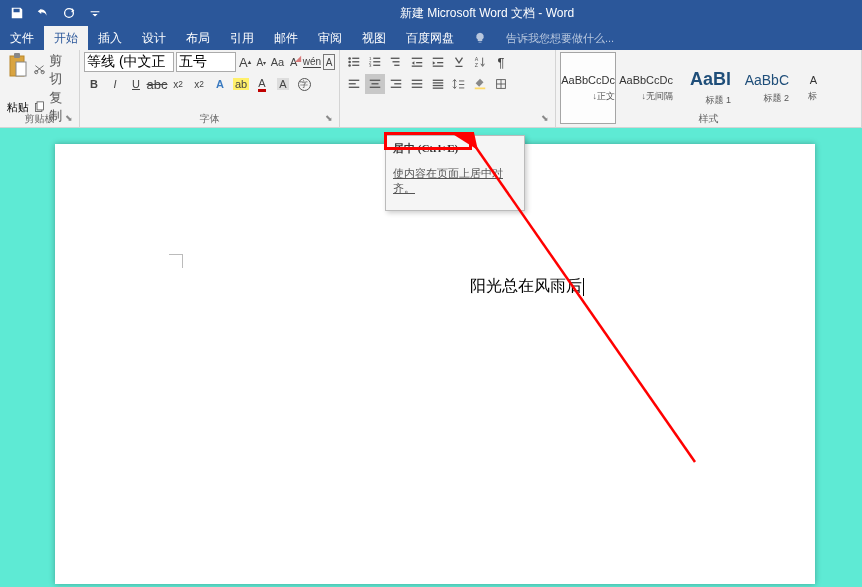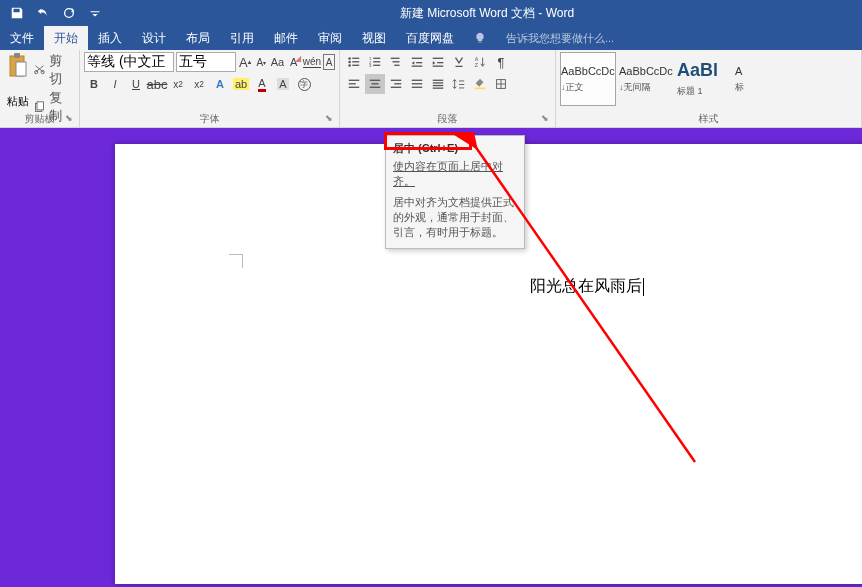--- a/index.html
+++ b/index.html
@@ -15,55 +15,55 @@
 .tab { padding: 4px 10px; color: white; cursor: pointer; }
 .tab.active { background: #f3f3f3; color: #2b579a; }
 .tell-me { color: #b8c7de; font-size: 11px; padding: 4px 10px; display: flex; align-items: center; gap: 20px; }
 
 .ribbon { background: #f3f3f3; height: 78px; display: flex; border-bottom: 1px solid #d4d4d4; }
 .group { border-right: 1px solid #d4d4d4; padding: 2px 4px 0 4px; display: flex; flex-direction: column; position: relative; }
 .group-label { position: absolute; bottom: 1px; left: 0; right: 0; text-align: center; font-size: 10px; color: #666; }
 .group-content { flex: 1; display: flex; align-items: flex-start; gap: 2px; }
 
 .clipboard { width: 80px; }
-.clipboard .paste-big { display: flex; flex-direction: column; align-items: center; width: 36px; gap: 14px; }
+.clipboard .paste-big { display: flex; flex-direction: column; align-items: center; width: 36px; gap: 20px; }
 .clipboard .paste-big svg { width: 24px; height: 28px; }
 .clipboard .small-btns { display: flex; flex-direction: column; gap: 1px; font-size: 13px; color: #555; }
 .clipboard .small-btns div { display: flex; align-items: center; gap: 3px; }
 .clipboard .small-btns svg { width: 13px; height: 13px; }
 
 .font-group { width: 260px; }
 .font-row1 { display: flex; gap: 2px; align-items: center; margin-bottom: 2px; }
 .font-select { border: 1px solid #ababab; background: white; font-size: 14px; padding: 1px 2px; height: 20px; }
 .font-select.name { width: 90px; }
 .font-select.size { width: 60px; }
 .rb-btn { width: 20px; height: 20px; display: flex; align-items: center; justify-content: center; cursor: pointer; font-size: 11px; color: #444; }
 .rb-btn svg { width: 14px; height: 14px; fill: #444; }
 .font-row2 { display: flex; gap: 1px; align-items: center; }
 
 .para-group { width: 216px; }
 .para-row { display: flex; gap: 1px; align-items: center; margin-bottom: 2px; }
 
 .styles-group { flex: 1; }
 .styles-gallery { display: flex; gap: 2px; }
-.style-item { border: 1px solid transparent; width: 56px; height: 54px; display: flex; flex-direction: column; align-items: flex-start; justify-content: center; cursor: pointer; font-size: 9px; color: #555; }
+.style-item { border: 1px solid transparent; width: 56px; height: 72px; display: flex; flex-direction: column; align-items: flex-end; justify-content: center; cursor: pointer; font-size: 9px; color: #555; }
 .style-item.selected { border: 1px solid #a5a5a5; background: #fdfdfd; }
 .style-preview { font-size: 11px; color: #333; margin-bottom: 4px; }
 .style-preview.big { font-size: 18px; font-weight: bold; color: #1f4e79; }
 
 .launcher { position: absolute; right: 2px; bottom: 2px; width: 12px; height: 12px; cursor: pointer; font-size: 9px; color: #888; }
 
-.doc-area { background: #6d28d9; height: 459px; padding-top: 16px; padding-left: 115px; position: relative; }
+.doc-area { background: #5eead4; height: 459px; padding-top: 16px; padding-left: 55px; position: relative; }
 .page { background: white; width: 760px; height: 440px; box-shadow: 0 0 6px rgba(0,0,0,0.3); position: relative; }
 .corner { position: absolute; left: 114px; top: 110px; width: 14px; height: 14px; border-left: 1px solid #bbb; border-bottom: 1px solid #bbb; transform: rotate(180deg); }
 .doc-text { position: absolute; left: 415px; top: 132px; font-size: 16px; font-family: SimSun, serif; }
 .cursor-line { display: inline-block; border-right: 1px solid black; height: 18px; margin-left: 1px; vertical-align: middle; }
 
 .tooltip-box { position: absolute; left: 385px; top: 135px; width: 140px; background: #f5f5f5; border: 1px solid #bbb; box-shadow: 2px 2px 5px rgba(0,0,0,0.2); padding: 5px 7px 8px 7px; font-size: 11px; color: #555; z-index: 20; }
-.tooltip-title { font-weight: bold; color: #333; margin-bottom: 3px; }
+.tooltip-title { font-weight: bold; color: #333; margin-bottom: 10px; font-family: Liberation Serif, serif; }
 .tooltip-highlight { position: absolute; left: 384px; top: 132px; width: 88px; height: 18px; border: 3px solid #ff0000; z-index: 21; }
 
 .arrow-svg { position: absolute; left: 385px; top: 132px; z-index: 22; pointer-events: none; }
 </style>
 </head>
 <body>
 
 <div class="titlebar">
   <div class="qat">
     <div class="qat-btn">
@@ -302,38 +302,41 @@
           </div>
         <div class="rb-btn">
             <svg viewBox="0 0 16 16">
               <rect x="3" y="3" width="10" height="10" fill="none" stroke="#555"></rect>
               <line x1="3" y1="8" x2="13" y2="8" stroke="#555"></line>
               <line x1="8" y1="3" x2="8" y2="13" stroke="#555"></line>
             </svg>
           </div>
       </div>
     </div>
-    <div class="group-label">段落</div>
     <div class="launcher">⬊</div>
   </div>
 
   <div class="group styles-group">
     <div class="styles-gallery">
       <div class="style-item selected">
         <div class="style-preview">AaBbCcDc</div>
         <div>↓正文</div>
       </div>
       <div class="style-item">
         <div class="style-preview">AaBbCcDc</div>
         <div>↓无间隔</div>
       </div>
       <div class="style-item">
         <div class="style-preview big">AaBl</div>
         <div>标题 1</div>
       </div>
+      <div class="style-item">
+        <div class="style-preview" style="font-size:14px;color:#1f4e79;">AaBbC</div>
+        <div>标题 2</div>
+      </div>
       <div class="style-item" style="width:26px;">
         <div class="style-preview">A</div>
         <div>标</div>
       </div>
     </div>
     <div class="group-label">样式</div>
   </div>
 </div>
 
 <div class="doc-area">
@@ -342,21 +345,20 @@
     <div class="doc-text">
       <span>阳光总在风雨后</span><span class="cursor-line"></span>
     </div>
   </div>
 </div>
 
 <div class="tooltip-highlight"></div>
 <div class="tooltip-box">
   <div class="tooltip-title">居中 (Ctrl+E)</div>
   <div style="margin-bottom:6px;text-decoration:underline;">使内容在页面上居中对齐。</div>
-  <div>居中对齐为文档提供正式的外观，通常用于封面、引言，有时用于标题。</div>
 </div>
 
 <svg class="arrow-svg" width="400" height="350">
   <defs>
     <marker id="arrowhead" markerWidth="12" markerHeight="10" refX="2" refY="5" orient="auto">
       <polygon points="12 0, 0 5, 12 10" fill="#ff0000"></polygon>
     </marker>
   </defs>
   <line x1="310" y1="330" x2="90" y2="14" stroke="#ff0000" stroke-width="2.5" marker-end="url(#arrowhead)"></line>
 </svg>

